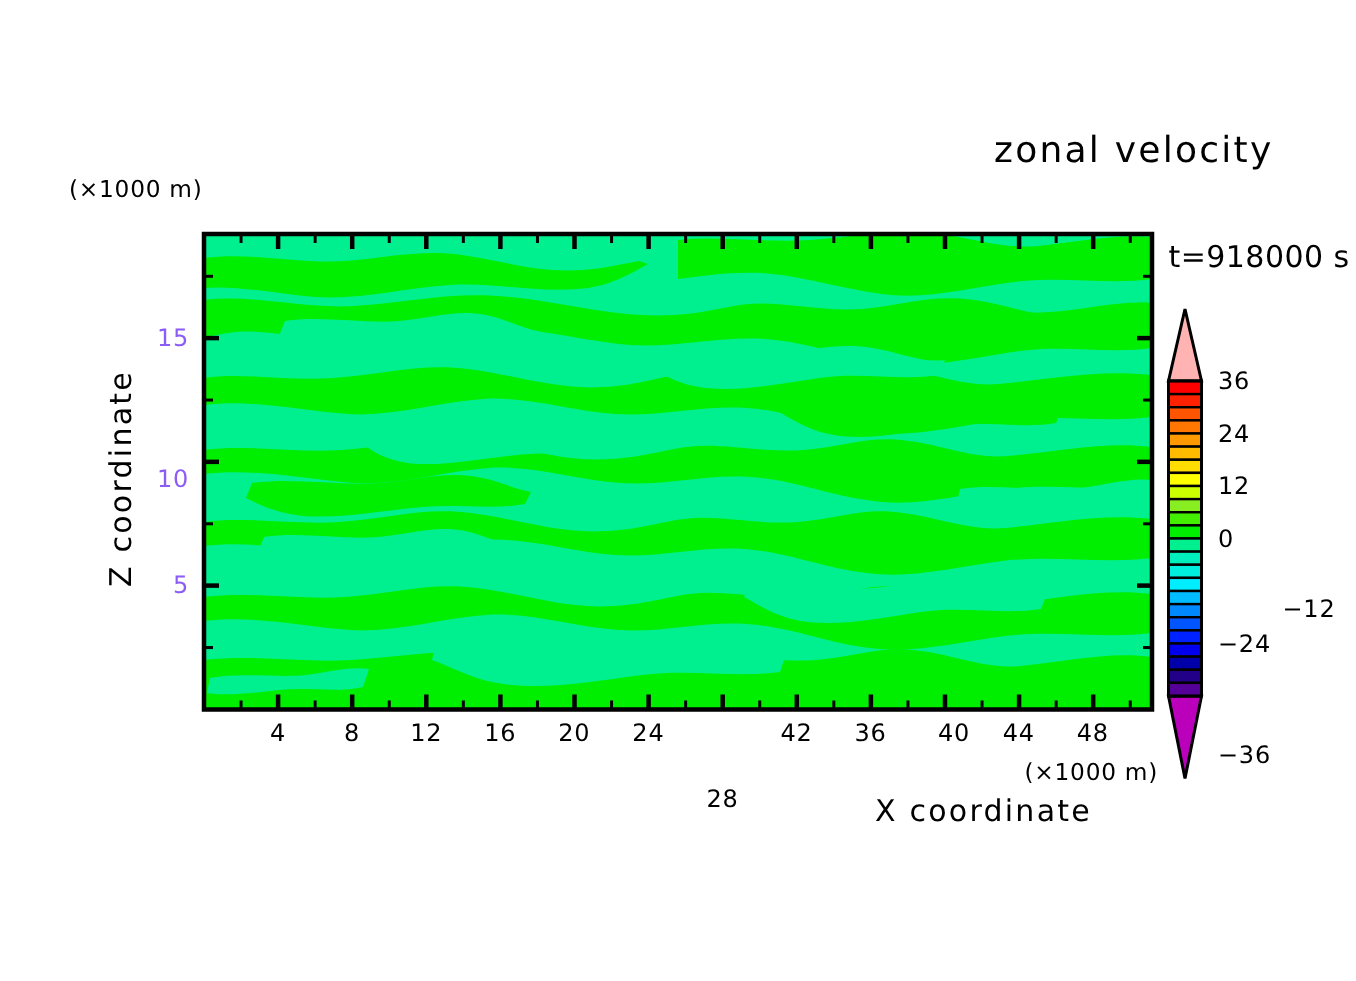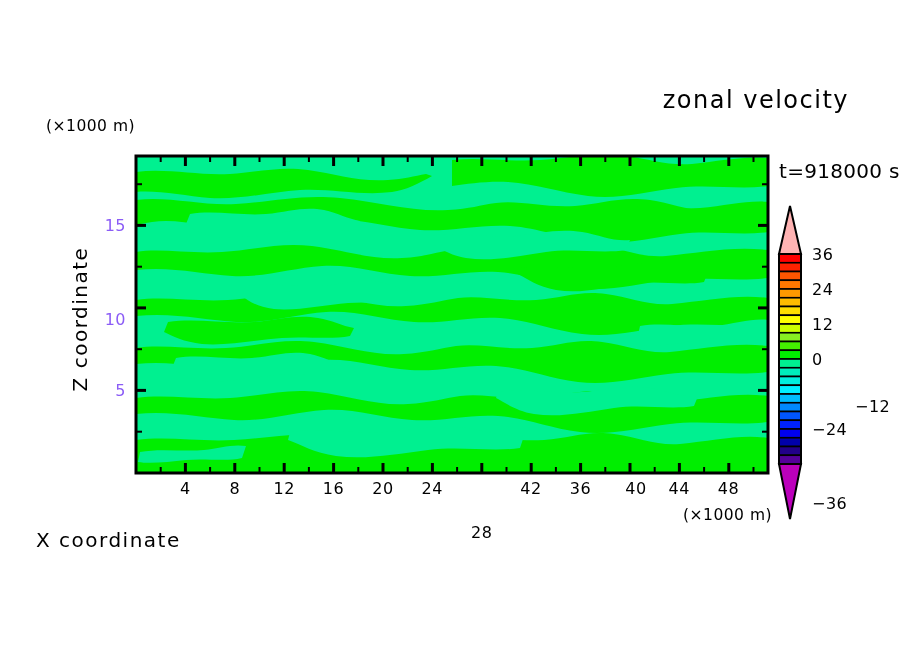--- a/index.html
+++ b/index.html
@@ -51,24 +51,23 @@
   #time-annotation {
     left: 779px;
     top: 159px;
     font-size: 20px;
     letter-spacing: 0.3px;
   }
   #xaxis-title {
     left: 0;
     top: 528px;
     width: 728px;
-    text-align: left;
+    text-align: right;
     font-size: 20px;
     letter-spacing: 1.5px;
-    padding-left: 36px;
   }
   #yaxis-title {
     left: -50px;
     top: 307px;
     width: 260px;
     text-align: center;
     font-size: 20px;
     letter-spacing: 1.5px;
     transform: rotate(-90deg);
     transform-origin: 50% 50%;

